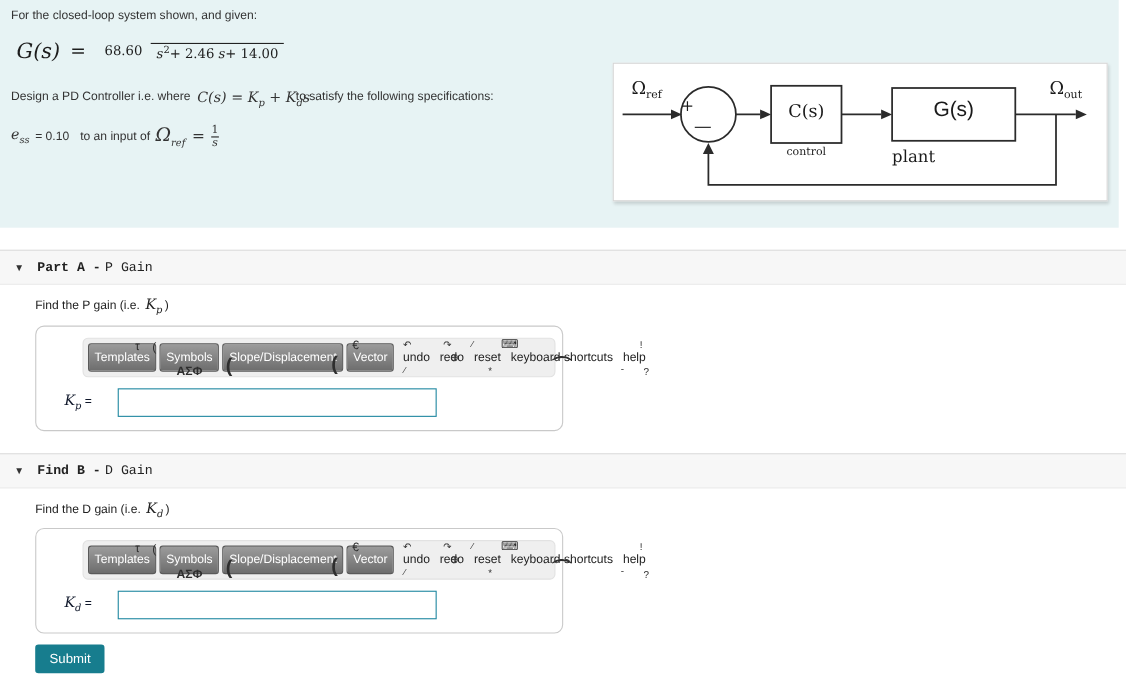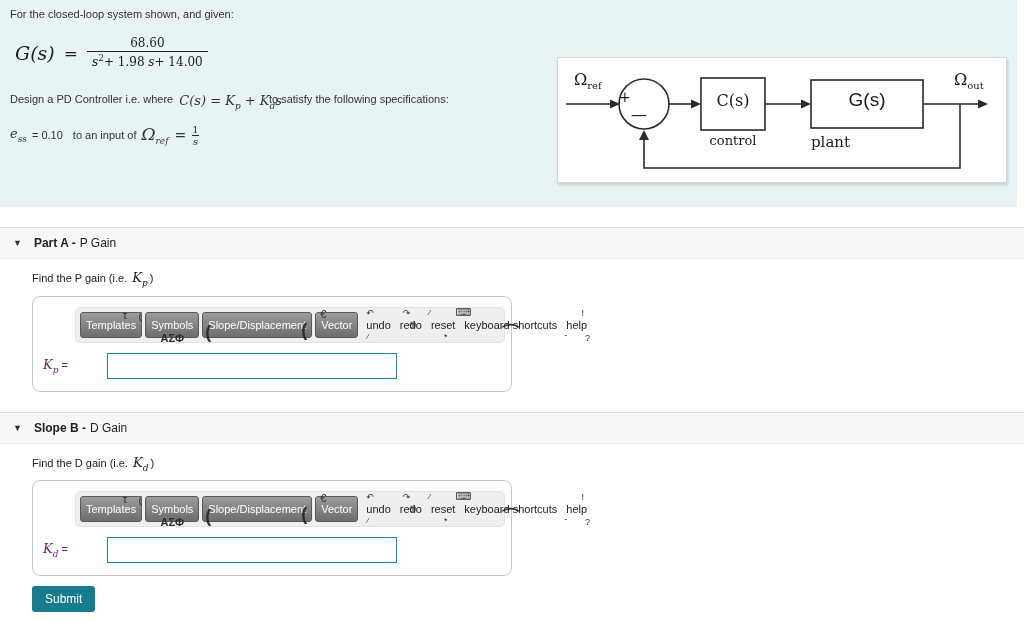--- a/index.html
+++ b/index.html
@@ -9,21 +9,21 @@
     font-family:"Liberation Sans", sans-serif; background:#fff; color:#222;
     overflow:hidden;
   }
   
   .problem-panel { position:relative; width:1017px; height:207px; background:#e7f3f4; }
   .problem-text { position:absolute; left:10px; top:8px; font-size:11px; color:#333; }
   .mi { font-family:"DejaVu Serif","Liberation Serif",serif; font-style:italic; }
   .tf-eq { display:flex; align-items:center; margin:16px 0 0 5px; color:#1d1d1d; }
   .tf-lhs { font-size:19px; }
   .tf-eqsign { font-size:17px; margin:0 9px; font-family:"DejaVu Serif","Liberation Serif",serif; }
-  .frac { display:inline-flex; flex-direction:column; text-align:center; font-size:12px;
+  .frac { display:inline-flex; flex-direction:row; text-align:center; font-size:12px;
           font-family:"DejaVu Serif","Liberation Serif",serif; color:#1d1d1d; }
   .frac .fnum { padding:0 8px 1px; }
   .frac .fden { border-top:1px solid #222; padding:1px 5px 0; }
   sup.e2 { font-size:9px; }
   sub.ssub { font-size:9px; font-style:italic; }
   .design-line { margin-top:24px; font-size:11px; display:flex; align-items:flex-start; white-space:nowrap; }
   .design-line .math13 { font-size:13px; margin-left:6px; }
   .overlapped { margin-left:-13px; }
   .spec-line { margin-top:13px; font-size:11px; display:flex; align-items:center; white-space:nowrap; }
   .spec-line .math13 { font-size:13px; }
@@ -37,30 +37,30 @@
                  background:#fff; border:1px solid #d6d6d6; box-shadow:1px 2px 3px rgba(0,0,0,.15); }
   .diagram-box svg { position:absolute; left:0; top:0; }
   .dlabel { position:absolute; font-family:"DejaVu Serif","Liberation Serif",serif; color:#1a1a1a; }
   .omega-lbl { font-size:16px; }
   .omega-lbl sub { font-size:10px; }
   .lbl-omega-ref { left:16px; top:12px; }
   .lbl-omega-out { left:396px; top:12px; }
   .lbl-plus  { left:61px; top:31px; font-size:14px; }
   .lbl-minus { left:73px; top:47px; font-size:16px; letter-spacing:-2px; }
   .lbl-cs    { left:143px; top:33px; width:64px; text-align:center; font-size:16px; }
-  .lbl-control { left:136px; top:75px; width:78px; text-align:center; font-size:13px; }
+  .lbl-control { left:136px; top:75px; width:78px; text-align:center; font-size:10px; }
   .lbl-gs    { left:253px; top:31px; width:112px; text-align:center; font-size:19px;
                font-family:"Liberation Sans",sans-serif; }
   .lbl-plant { left:253px; top:75px; width:112px; text-align:left; font-size:15px; }
   
   .part { margin-top:20px; }
   .part-header { height:32px; background:#f7f7f7; border-top:1px solid #dcdcdc;
                  border-bottom:1px solid #ececec; display:flex; align-items:center; }
   .tri { margin-left:13px; font-size:9px; color:#333; }
-  .part-title { margin-left:12px; font-size:12px; }
+  .part-title { margin-left:12px; font-size:12px;font-family:Liberation Mono, monospace; }
   .part-title .pbold { font-weight:bold; margin-right:4px; }
   .part-body { padding:11px 0 0 32px; }
   .find-line { font-size:11px; display:flex; align-items:baseline; white-space:nowrap; }
   .find-line .math13 { font-size:13px; margin:0 2px 0 5px; }
   .answer-box { width:480px; border:1px solid #c9c9c9; border-radius:8px; background:#fff;
                 margin-top:8px; padding:10px 0 12px; }
   
   .eq-toolbar { margin-left:42px; width:430px; background:#efefef; border:1px solid #e2e2e2;
                 border-radius:5px; display:flex; align-items:center; padding:4px 4px; position:relative; }
   .tb-btn { position:relative; background:linear-gradient(#9c9c9c,#6d6d6d); border:1px solid #5a5a5a;
@@ -82,21 +82,21 @@
   .art-blob { top:0; left:9px; font-size:10px; opacity:.85; }
   .art-slash { top:-11px; left:-2px; font-size:8px; }
   .art-kbd { top:-13px; right:-16px; font-size:11px; }
   .art-star { bottom:-11px; left:13px; font-size:9px; }
   .art-arc { bottom:-17px; left:36px; font-size:21px; font-weight:bold; }
   .art-bang { top:-11px; right:3px; font-size:9px; }
   .art-dash { bottom:-9px; left:-2px; font-size:9px; }
   .art-q { bottom:-12px; right:-3px; font-size:9px; }
   
   .answer-row { display:flex; align-items:center; margin:10px 0 0 10px; }
-  .k-label { width:56px; text-align:left; font-size:13px; color:#701a75; white-space:nowrap; }
+  .k-label { width:56px; text-align:center; font-size:13px; color:#0f172a; white-space:nowrap; }
   .k-label .eqs { font-style:normal; font-size:11px; margin-left:3px; font-family:"Liberation Sans",sans-serif; }
   .answer-input { margin-left:8px; width:290px; height:26px; border:1px solid #1e87a0;
                   font-size:13px; padding:2px 6px; outline:none; background:#fff; }
   .submit-row { margin-top:10px; display:flex; align-items:center; }
   .submit-btn { background:#177d8e; color:#fff; border:none; border-radius:3px; font-size:12px;
                 padding:6px 13px; font-family:inherit; cursor:pointer; }
   .request-link { margin-left:18px; color:#177d8e; font-weight:bold; font-size:11px;
                   text-decoration:underline; cursor:pointer; }
 </style>
 </head>
@@ -104,21 +104,21 @@
 
 <div class="problem-panel">
   <div class="problem-text">
     <div>For the closed-loop system shown, and given:</div>
 
     <div class="tf-eq">
       <span class="mi tf-lhs">G(s)</span>
       <span class="tf-eqsign">=</span>
       <span class="frac">
         <span class="fnum">68.60</span>
-        <span class="fden"><i>s</i><sup class="e2">2</sup><span>+ 1.98 </span><i>s</i><span>+ 14.00</span></span>
+        <span class="fden"><i>s</i><sup class="e2">2</sup><span>+ 2.46 </span><i>s</i><span>+ 14.00</span></span>
       </span>
     </div>
 
     <div class="design-line">
       <span>Design a PD Controller i.e. where</span>
       <span class="mi math13"><span>C(s) = K</span><sub class="ssub">p</sub><span> + K</span><sub class="ssub">d</sub><span>s</span></span>
       <span class="overlapped">to satisfy the following specifications:</span>
     </div>
 
     <div class="spec-line">
@@ -197,21 +197,21 @@
         <input class="answer-input" type="text" value="" style="">
       </div>
     </div>
 
   </div>
 </section>
 
 <section class="part">
   <div class="part-header">
     <span class="tri">▼</span>
-    <span class="part-title"><span class="pbold">Slope B -</span><span>D Gain</span></span>
+    <span class="part-title"><span class="pbold">Find B -</span><span>D Gain</span></span>
   </div>
   <div class="part-body">
     <div class="find-line">
       <span>Find the D gain (i.e.</span>
       <span class="mi math13"><span>K</span><sub class="ssub">d</sub></span>
       <span>)</span>
     </div>
 
     <div class="answer-box">
       <div class="eq-toolbar">

